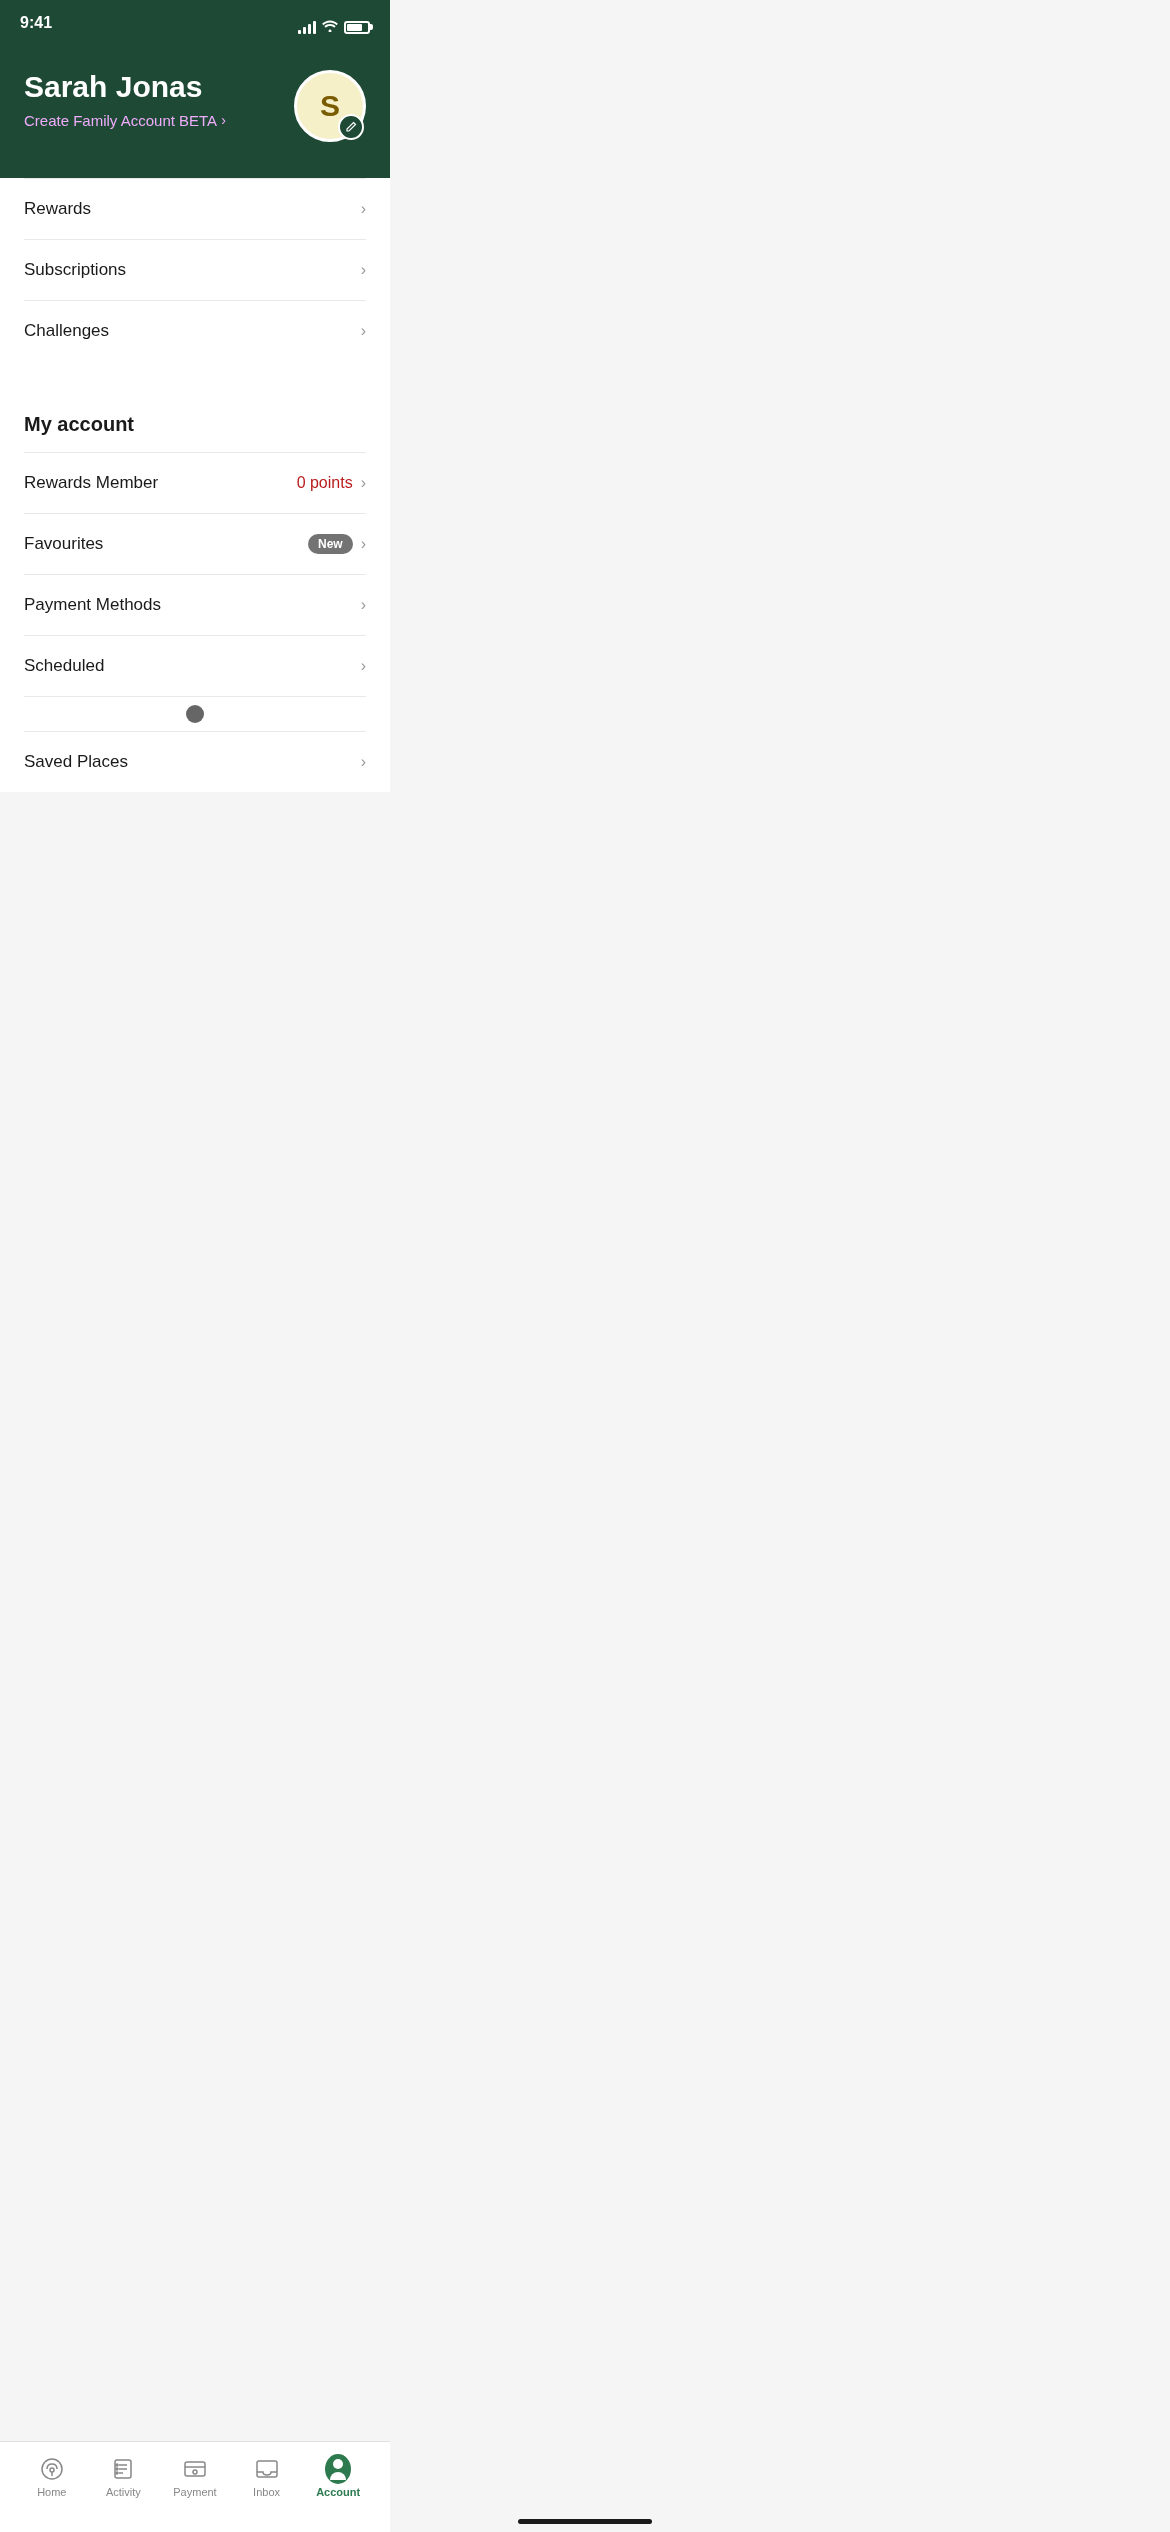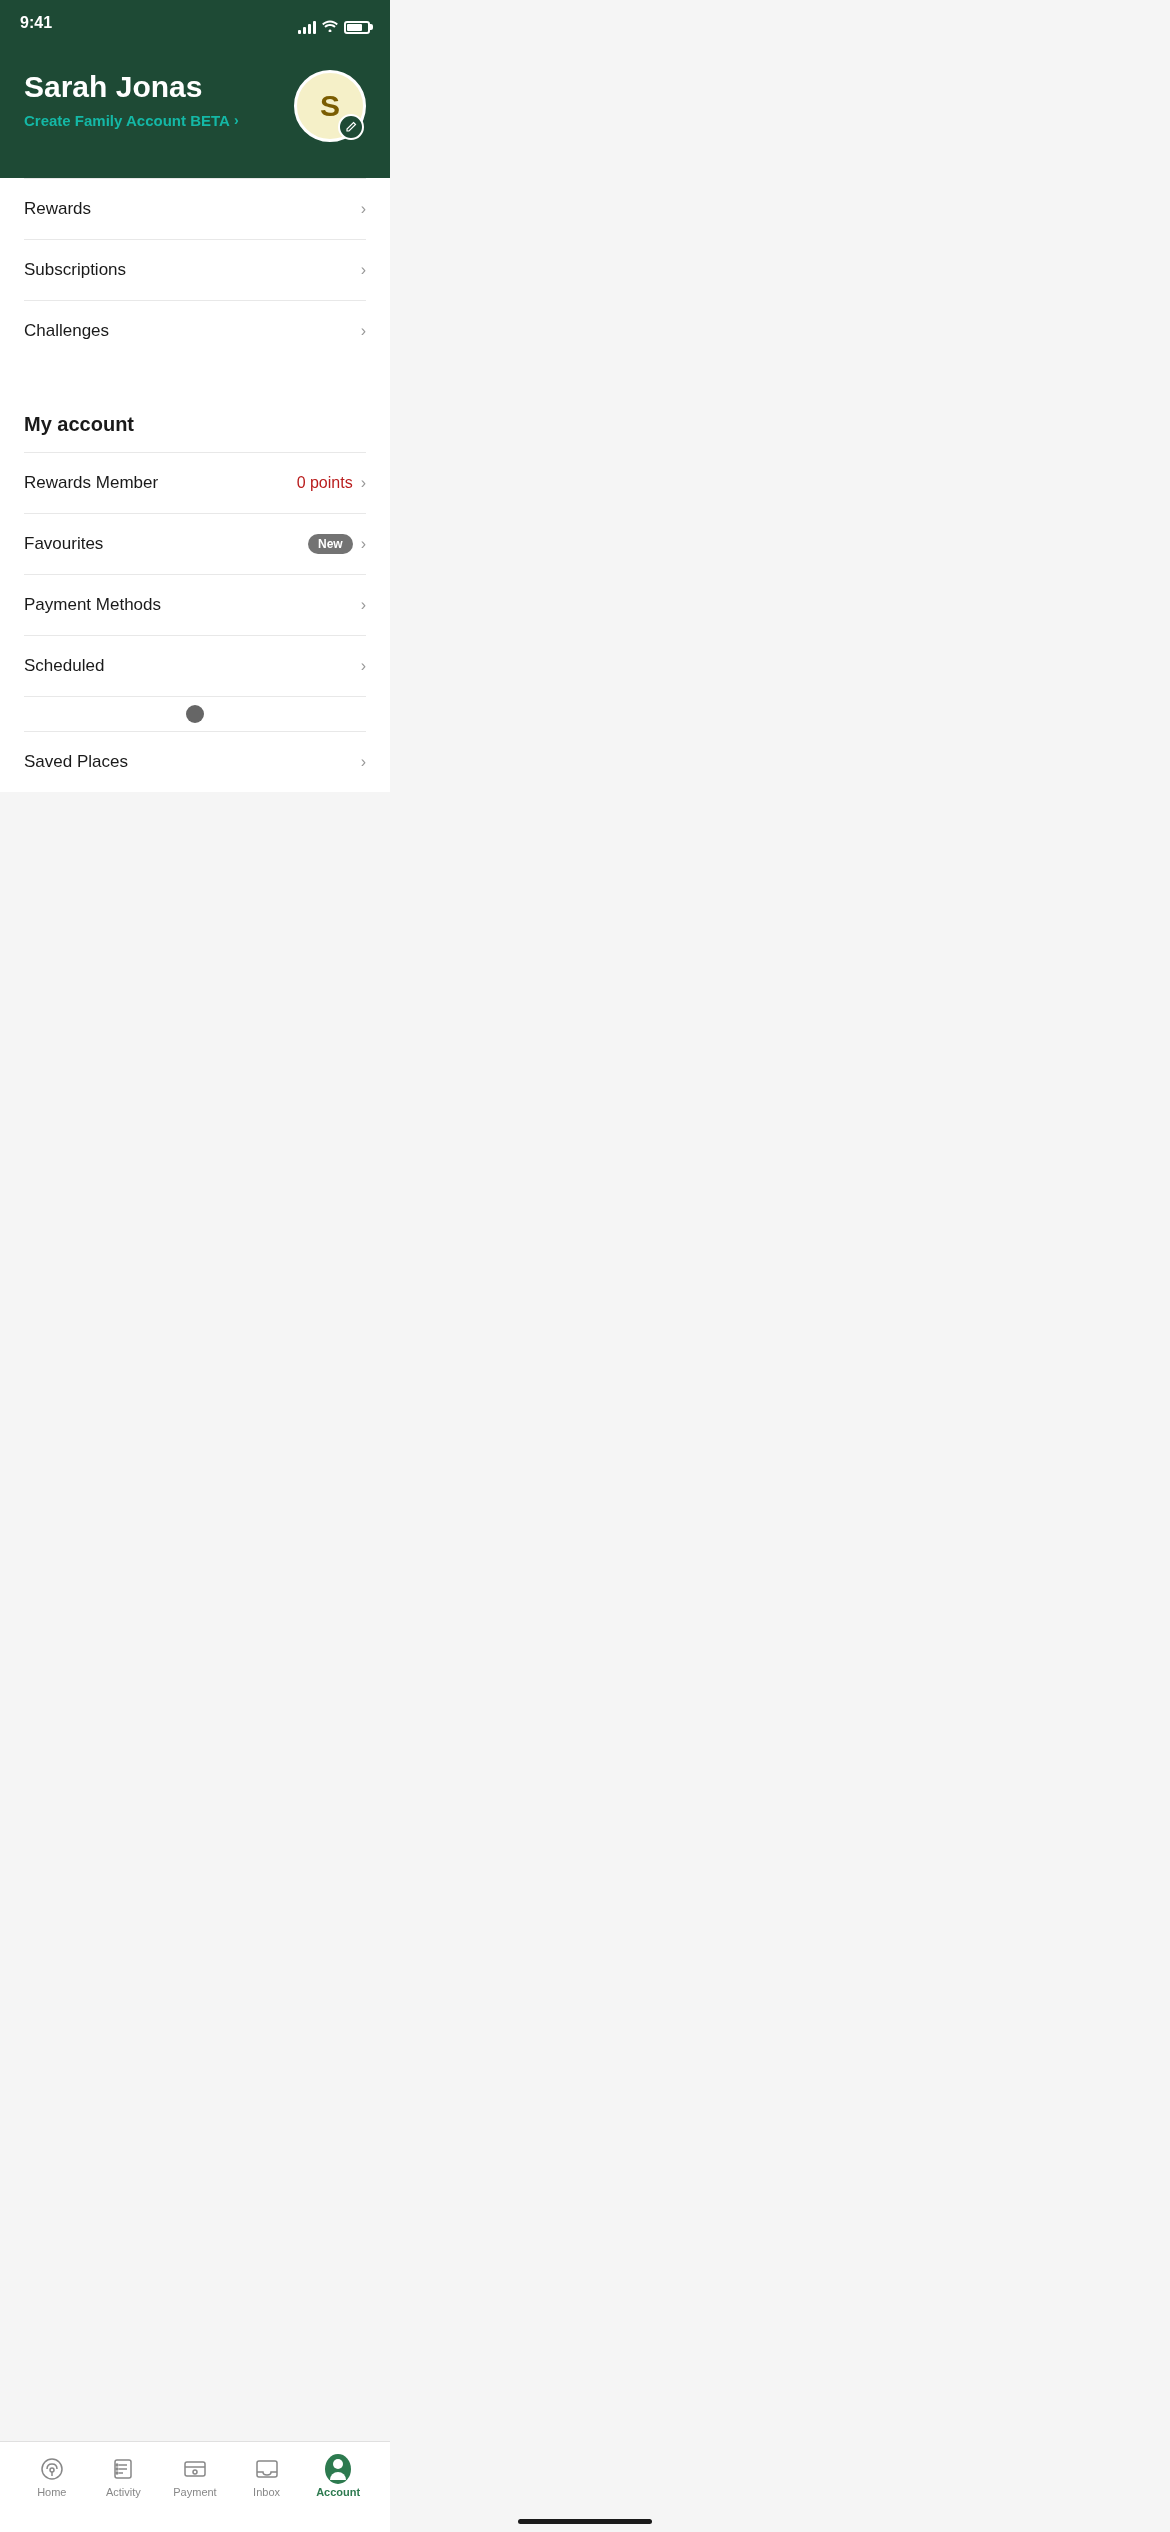--- a/index.html
+++ b/index.html
@@ -88,23 +88,23 @@
       align-items: flex-start;
     }
     .header-text {}
     .header-name {
       color: white;
       font-size: 30px;
       font-weight: 700;
       margin-bottom: 8px;
     }
     .header-subtext {
-      color: #14b8a6;
+      color: #f0abfc;
       font-size: 15px;
-      font-weight: 700;
+      font-weight: 400;
       display: flex;
       align-items: flex-start;
       gap: 4px;
     }
     .header-subtext .chevron {
       font-size: 14px;
     }
     .avatar-container {
       position: relative;
     }

